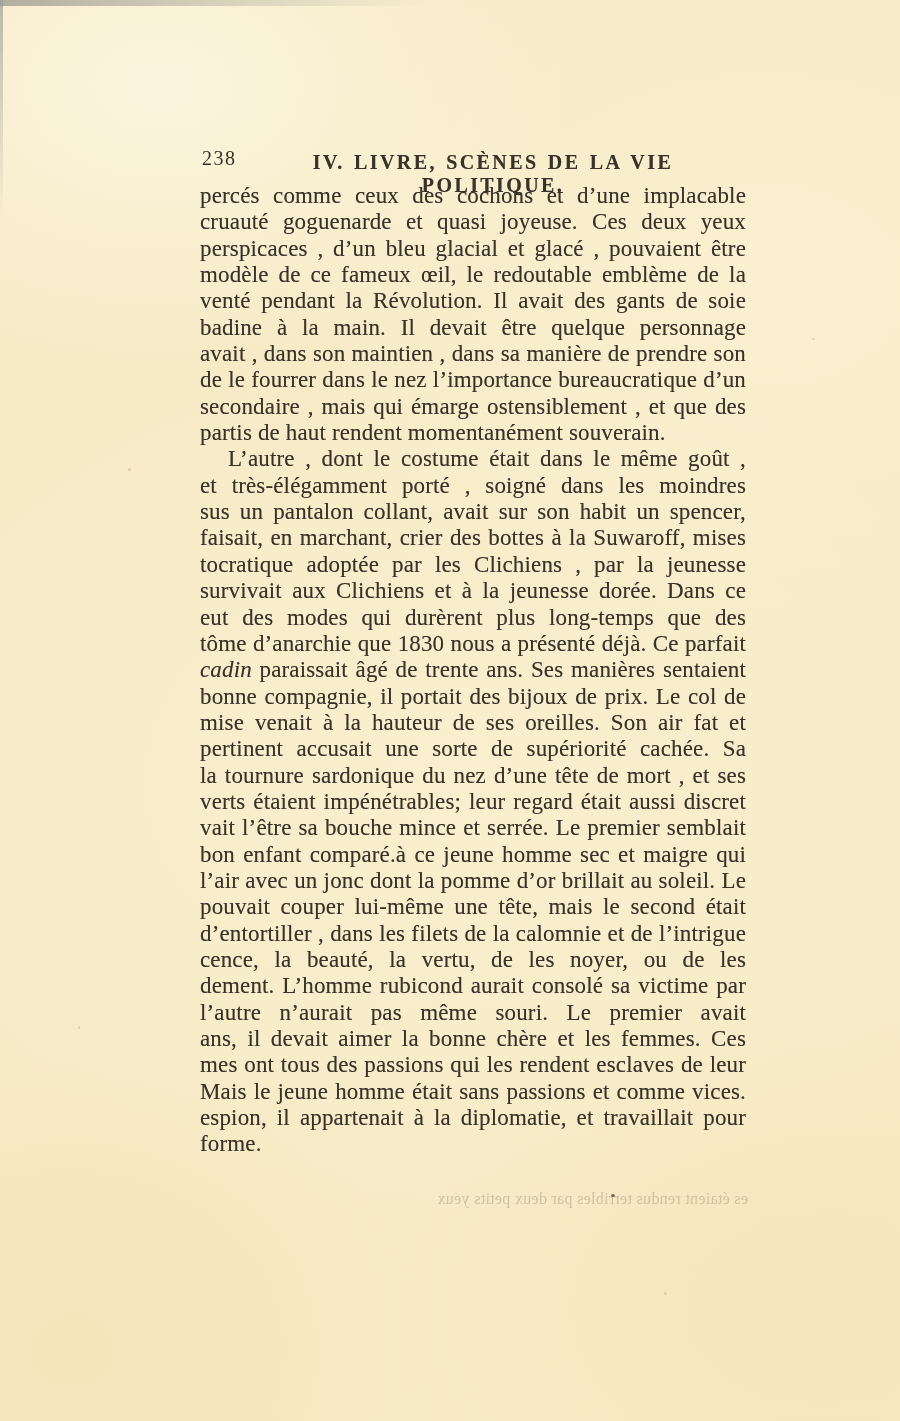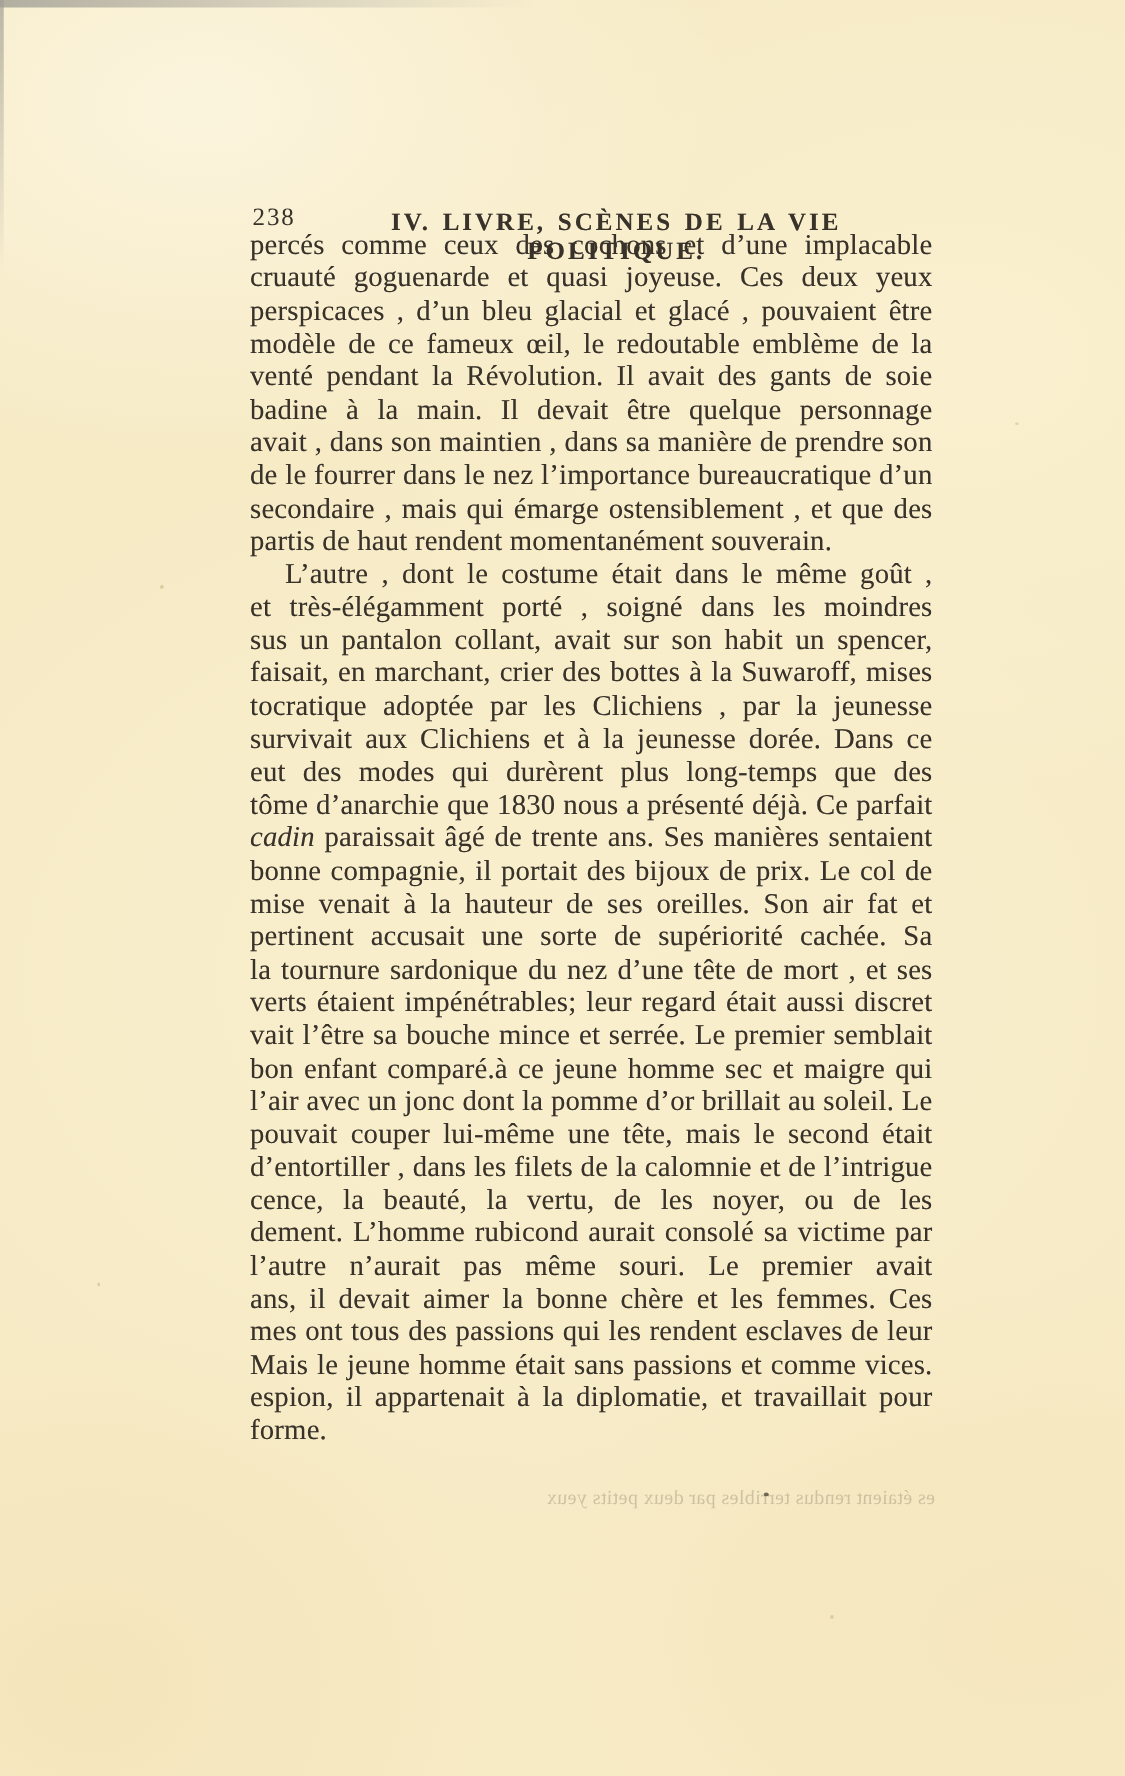--- a/index.html
+++ b/index.html
@@ -25,21 +25,21 @@
   }
   .scan-edge-top{
     position:absolute;top:0;left:0;height:6px;width:430px;
     background:linear-gradient(to right, rgba(160,158,148,0.8), rgba(160,158,148,0.0));
   }
   .scan-edge-left{
     position:absolute;top:0;left:0;width:3px;height:220px;
     background:linear-gradient(to bottom, rgba(160,158,148,0.7), rgba(160,158,148,0.0));
   }
   .page-header{
-    position:absolute;left:200px;top:163px;width:546px;height:26px;
+    position:absolute;left:200px;top:147px;width:546px;height:26px;
   }
   .page-num{
     position:absolute;left:2px;top:0;
     font-size:20px;letter-spacing:1.5px;
     color:var(--ink);
   }
   .running-title{
     position:absolute;left:70px;right:30px;top:4px;
     text-align:center;
     font-size:20px;font-weight:bold;

